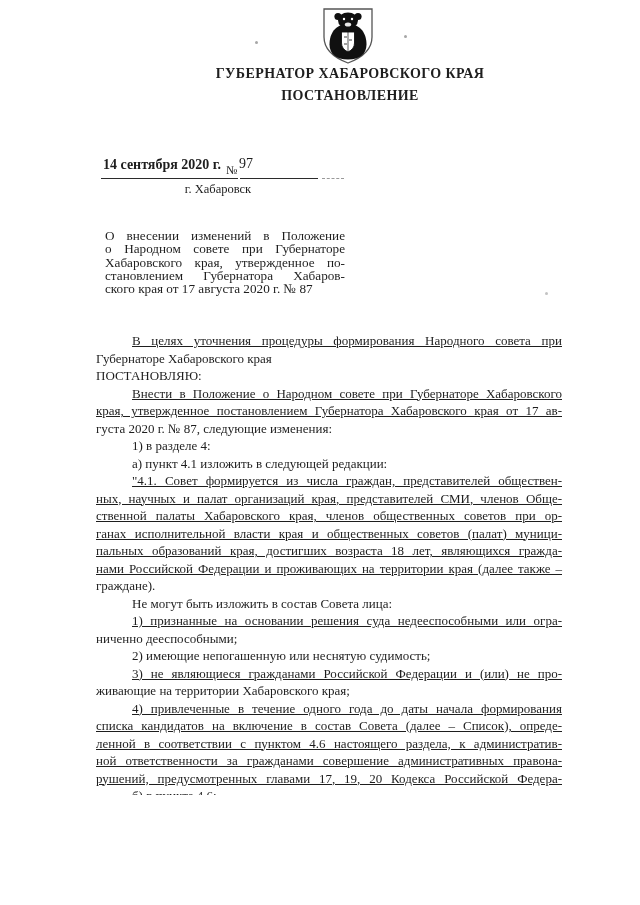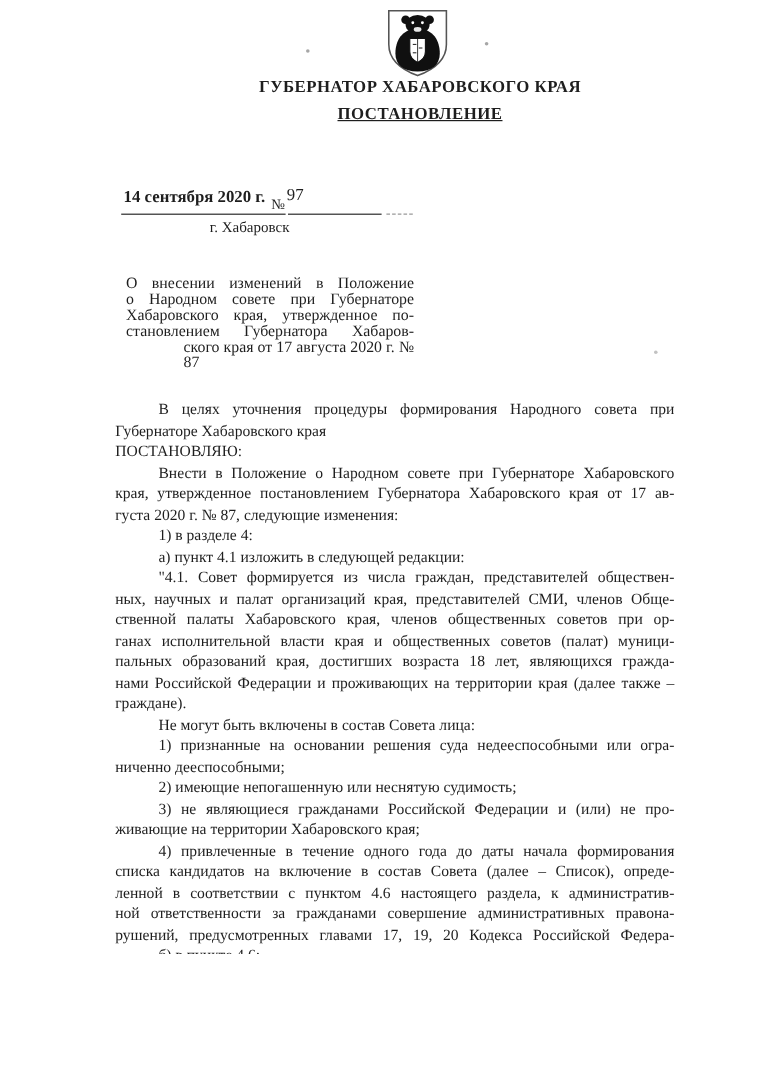--- a/index.html
+++ b/index.html
@@ -5,42 +5,42 @@
   html,body{margin:0;padding:0;background:#fff;}
   .page{
     position:relative;width:640px;height:795px;background:#ffffff;
     font-family:"Liberation Serif","DejaVu Serif",serif;color:#1e1e1e;
     overflow:hidden;
   }
   .abs{position:absolute;}
   
   .hdr{left:60px;width:580px;text-align:center;font-weight:bold;letter-spacing:.4px;}
   .hdr-org{top:66px;font-size:14px;}
-  .hdr-doc{top:88px;font-size:14px;text-decoration:underline;}
+  .hdr-doc{top:88px;font-size:14px;}
   
   .emblem{left:321px;top:7px;width:54px;height:58px;}
   .speck{width:3px;height:3px;background:#777;border-radius:50%;opacity:.65;}
   
   .date-text{left:103px;top:157px;font-size:14px;font-weight:bold;}
   .no-sign{left:226px;top:163px;font-size:12px;}
   .num-val{left:239px;top:156px;width:79px;font-size:14px;}
   .rule{height:1px;background:#2b2b2b;}
   .rule-date{left:101px;top:178px;width:137px;}
   .rule-num{left:240px;top:178px;width:78px;}
   .rule-dash{left:322px;top:178px;width:22px;height:0;border-top:1px dashed #999;background:none;}
-  .city{left:138px;top:182px;width:140px;text-align:center;font-size:12.5px;}
+  .city{left:148px;top:182px;width:140px;text-align:center;font-size:12.5px;}
   
   .subject{left:105px;top:229px;width:240px;font-size:13.2px;line-height:13.3px;}
   .subject .sln{text-align:justify;text-align-last:justify;}
-  .subject .sln.last{text-align-last:left;margin-left:48px;}
+  .subject .sln.last{text-align-last:left;}
   
   .body{left:96px;top:332px;width:466px;font-size:13px;line-height:17.5px;}
   .ln{height:17.5px;overflow:visible;}
   .ind{text-indent:36px;}
-  .just{text-align:justify;text-align-last:justify;}
+  .just{text-align:justify;text-align-last:justify;text-decoration:underline;}
   
   .blank-code{left:54px;top:843px;font-size:16px;}
   .print-note{right:7px;top:866px;font-size:6px;color:#555;letter-spacing:-.1px;white-space:nowrap;
               font-family:"Liberation Sans","DejaVu Sans",sans-serif;}
 </style>
 </head>
 <body>
 
 <div class="page">
 
@@ -91,21 +91,21 @@
     <div class="ln">густа 2020 г. № 87, следующие изменения:</div>
     <div class="ln ind">1) в разделе 4:</div>
     <div class="ln ind">а) пункт 4.1 изложить в следующей редакции:</div>
     <div class="ln ind just">"4.1. Совет формируется из числа граждан, представителей обществен-</div>
     <div class="ln just">ных, научных и палат организаций края, представителей СМИ, членов Обще-</div>
     <div class="ln just">ственной палаты Хабаровского края, членов общественных советов при ор-</div>
     <div class="ln just">ганах исполнительной власти края и общественных советов (палат) муници-</div>
     <div class="ln just">пальных образований края, достигших возраста 18 лет, являющихся гражда-</div>
     <div class="ln just">нами Российской Федерации и проживающих на территории края (далее также –</div>
     <div class="ln">граждане).</div>
-    <div class="ln ind">Не могут быть включены в состав Совета лица:</div>
+    <div class="ln ind">Не могут быть изложить в состав Совета лица:</div>
     <div class="ln ind just">1) признанные на основании решения суда недееспособными или огра-</div>
     <div class="ln">ниченно дееспособными;</div>
     <div class="ln ind">2) имеющие непогашенную или неснятую судимость;</div>
     <div class="ln ind just">3) не являющиеся гражданами Российской Федерации и (или) не про-</div>
     <div class="ln">живающие на территории Хабаровского края;</div>
     <div class="ln ind just">4) привлеченные в течение одного года до даты начала формирования</div>
     <div class="ln just">списка кандидатов на включение в состав Совета (далее – Список), опреде-</div>
     <div class="ln just">ленной в соответствии с пунктом 4.6 настоящего раздела, к административ-</div>
     <div class="ln just">ной ответственности за гражданами совершение административных правона-</div>
     <div class="ln just">рушений, предусмотренных главами 17, 19, 20 Кодекса Российской Федера-</div>

